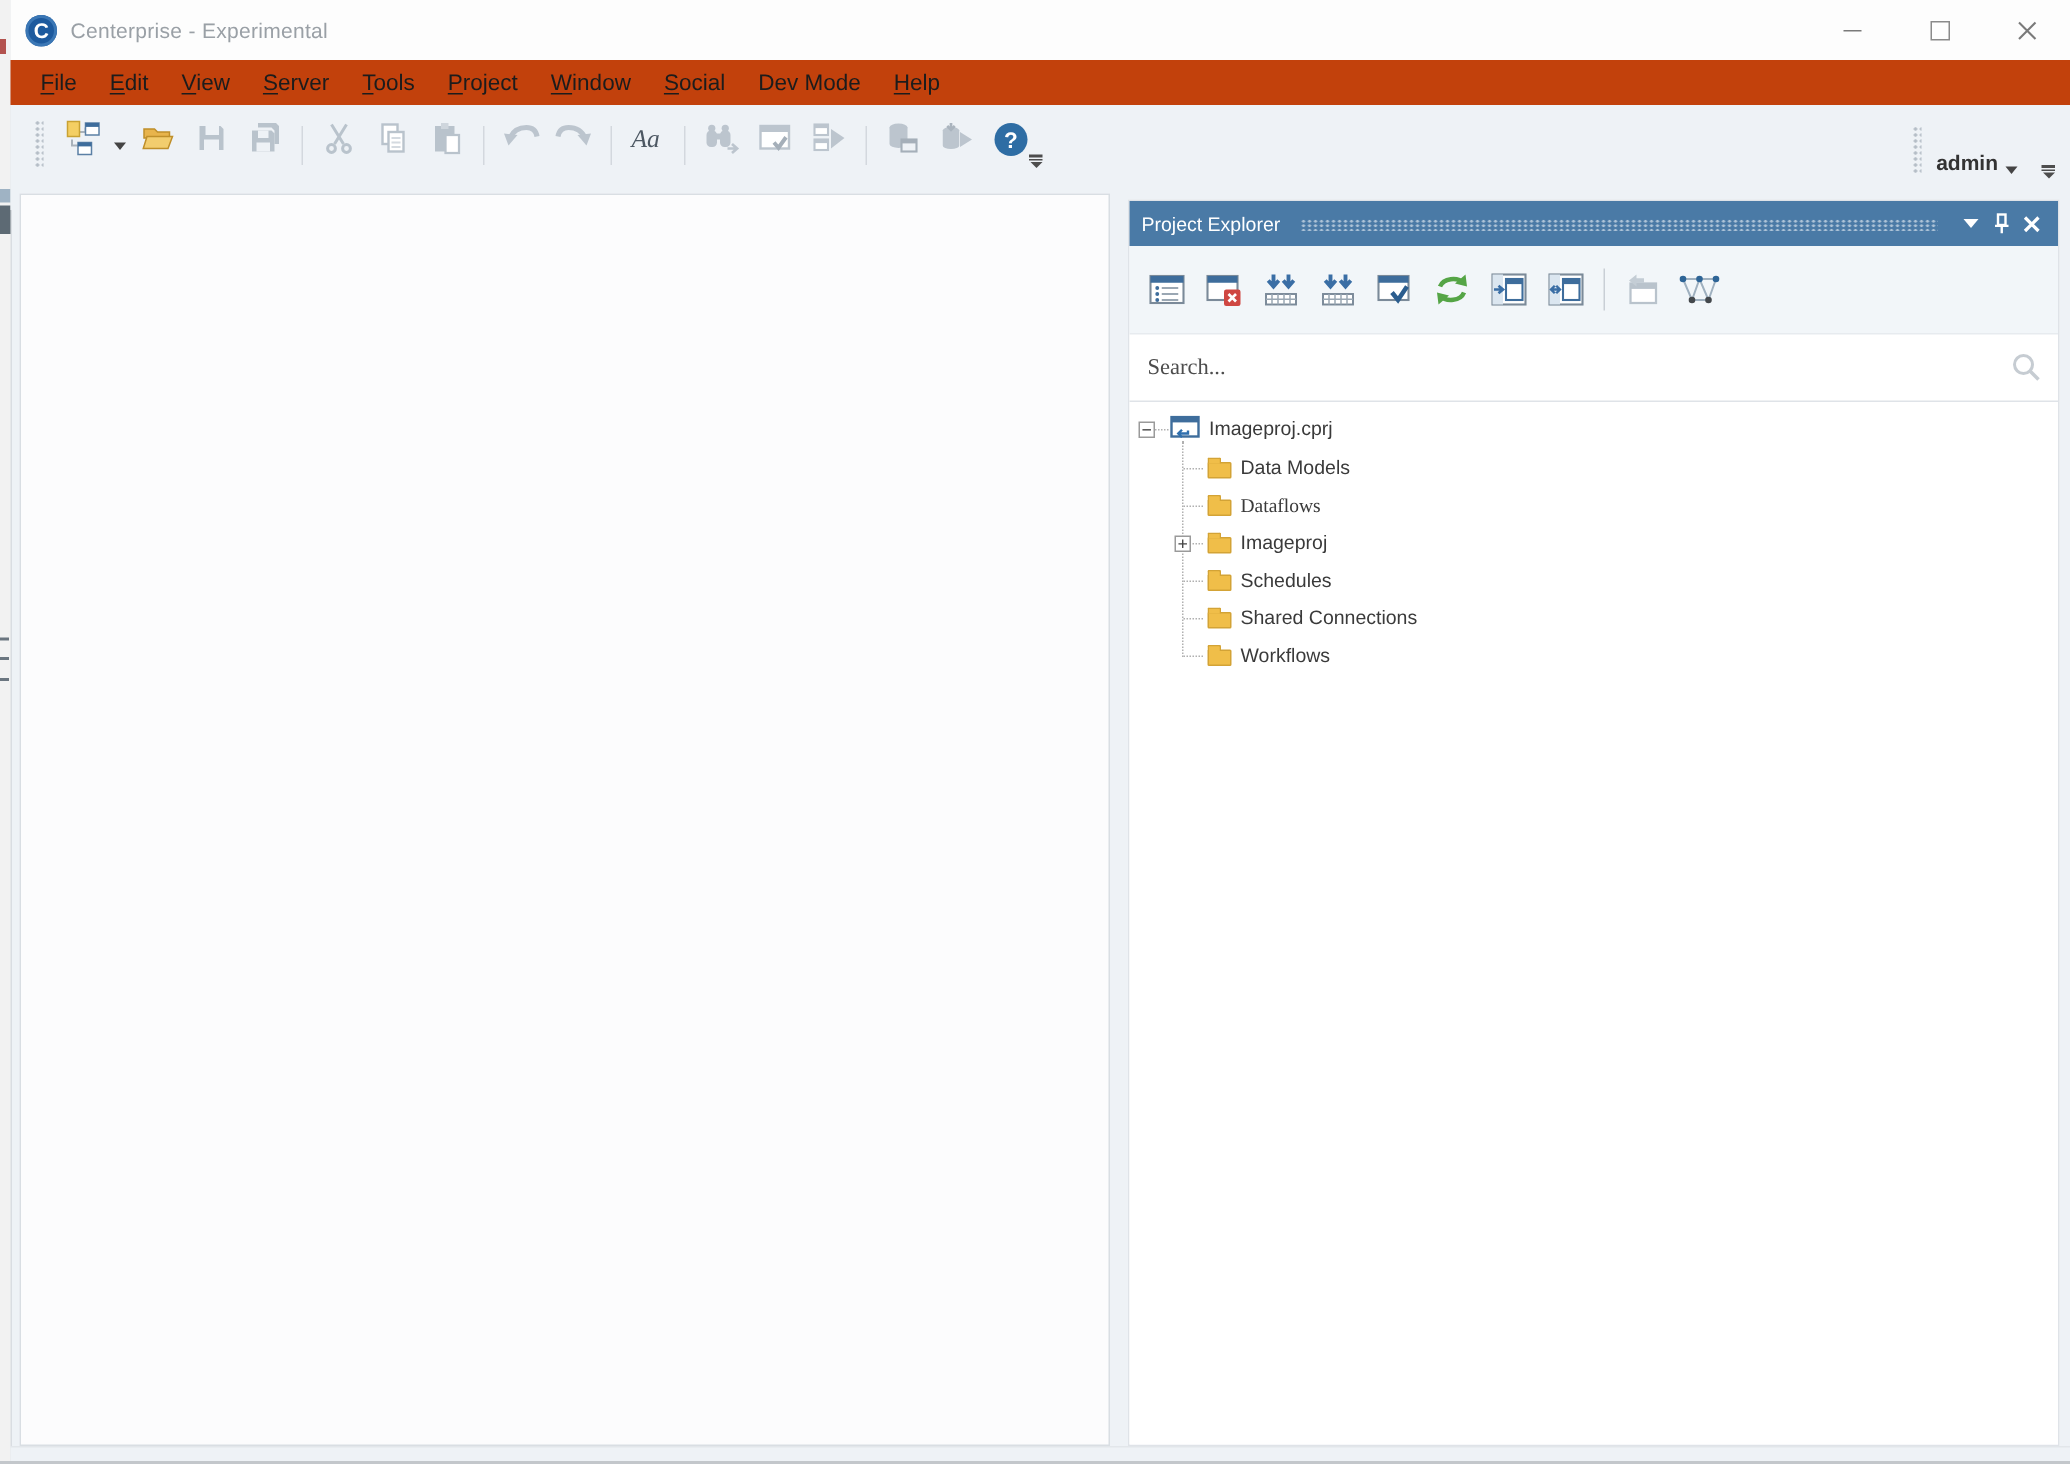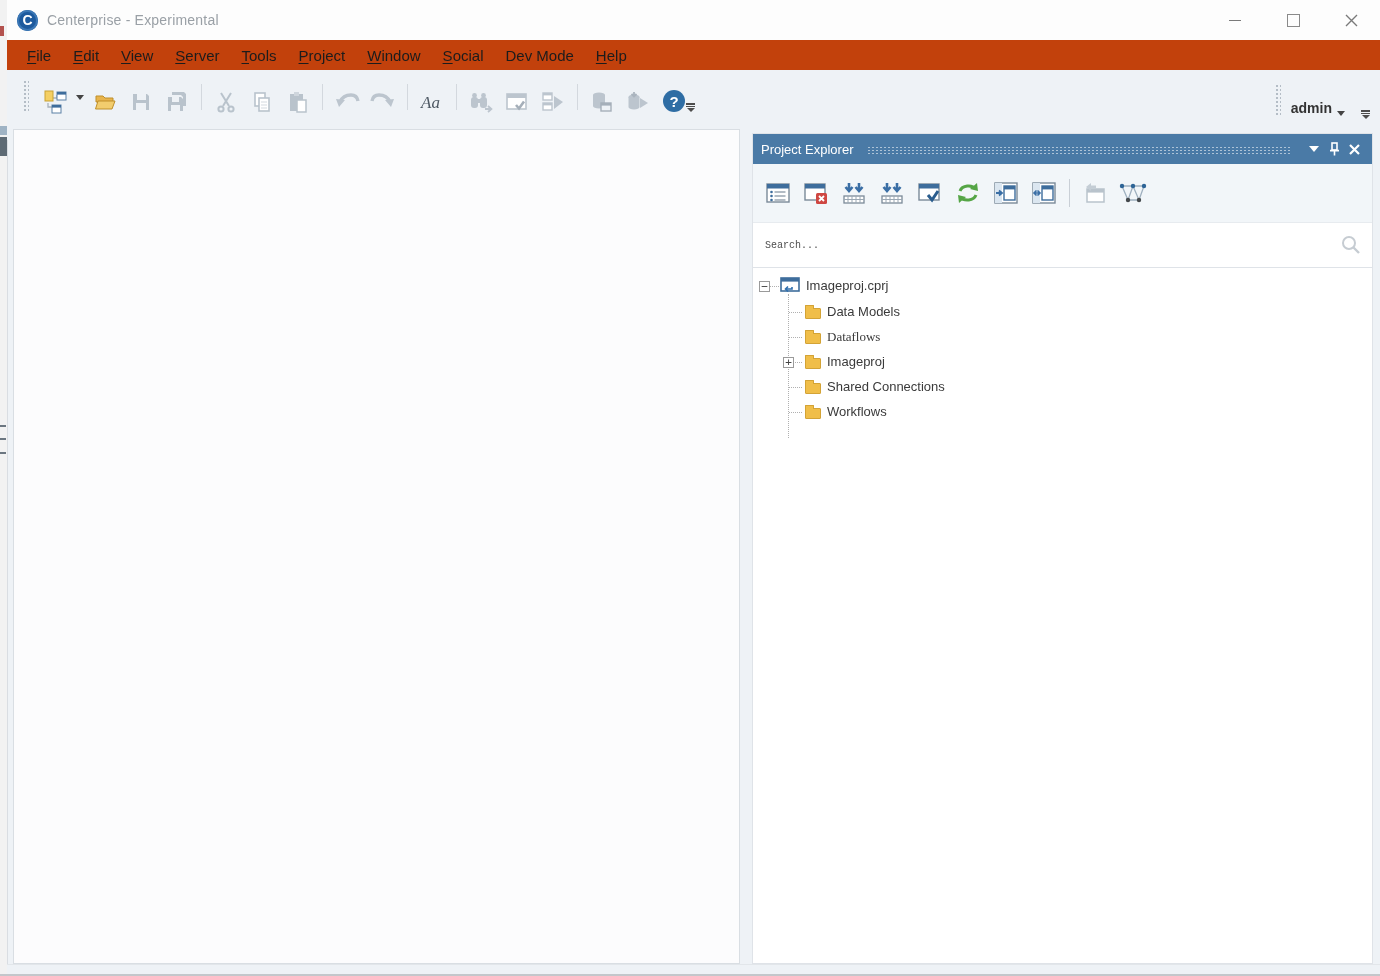--- a/index.html
+++ b/index.html
@@ -32,21 +32,21 @@
   .menubar{position:absolute;left:7px;top:40px;right:0;height:30px;background:#c2410c;
     display:flex;align-items:center;padding-left:9px;font-size:15px;color:#1c1c1c;}
   .menu-item{padding:4px 11px;cursor:default;}
   .menu-item u{text-decoration:underline;text-underline-offset:2px;}
 
   
   .toolbar{position:absolute;left:7px;top:70px;right:0;height:60px;background:#eef2f6;
     display:flex;align-items:flex-start;padding-top:10px;}
   .grip{width:6px;height:32px;margin:0 8px 0 16px;
     background-image:radial-gradient(#b4bdc6 1px,transparent 1.2px);background-size:4px 4px;}
-  .tb-btn{width:36px;height:34px;display:flex;align-items:flex-end;justify-content:center;border-radius:3px;text-decoration:underline;}
+  .tb-btn{width:36px;height:34px;display:flex;align-items:flex-start;justify-content:center;border-radius:3px;text-decoration:underline;}
   .tb-caret{width:14px;height:34px;display:flex;align-items:center;justify-content:center;}
   .tb-sep{width:1px;height:26px;background:#d3d8de;margin:4px 6px 0 6px;}
   .overflow-icon{position:absolute;display:flex;flex-direction:column;align-items:center;gap:1px;}
   .overflow-icon .bar{width:9px;height:2px;background:#4d4d4d;}
   .overflow-icon .bar2{width:9px;height:1px;background:#4d4d4d;}
   .overflow-icon .tri{width:0;height:0;border-left:4px solid transparent;border-right:4px solid transparent;border-top:4px solid #4d4d4d;}
   .tb-main-overflow{left:679px;top:33px;}
   .admin-group{position:absolute;right:10px;top:14px;display:flex;align-items:flex-end;}
   .admin-label{font-size:14px;font-weight:bold;color:#333;margin:0 5px 0 10px;}
   .caret-down{width:0;height:0;border-left:4px solid transparent;border-right:4px solid transparent;border-top:5px solid #444;}
@@ -64,22 +64,22 @@
   .panel-title{color:#fff;font-size:13px;white-space:nowrap;}
   .drag-dots{flex:1;height:8px;margin:2px 12px 0 14px;
     background-image:radial-gradient(rgba(255,255,255,.55) 1px,transparent 1.2px);background-size:4px 3px;}
   .ph-btn{width:20px;height:22px;display:flex;align-items:center;justify-content:center;}
   .ph-caret{width:0;height:0;border-left:5px solid transparent;border-right:5px solid transparent;border-top:6px solid #fff;}
   .panel-toolbar{height:58px;background:#f2f6f9;display:flex;align-items:center;padding-left:8px;flex:none;}
   .pe-btn{width:34px;height:32px;display:flex;align-items:center;justify-content:center;margin-right:4px;border-radius:3px;}
   .pe-sep{width:1px;height:28px;background:#c9cfd6;margin:0 8px 0 4px;}
   .panel-search{height:44px;background:#fff;border-top:1px solid #e7ebef;border-bottom:1px solid #dfe3e8;
     display:flex;align-items:center;padding:0 10px;flex:none;}
-  .search-input{flex:1;border:none;outline:none;font-size:10px;color:#ec4899;background:transparent;
-    font-family:Liberation Mono, monospace;}
+  .search-input{flex:1;border:none;outline:none;font-size:15px;color:#ec4899;background:transparent;
+    font-family:Liberation Serif, serif;}
   .search-input::placeholder{color:#4d4d4d;opacity:1;}
   .panel-tree{flex:1;background:#fff;padding:6px 0 0 0;position:relative;font-size:13px;color:#3a3a3a;overflow:hidden;}
 
   
   .tree-row{position:relative;height:25px;}
   .tree-root-row{position:relative;height:26px;}
   .exp-box{position:absolute;width:11px;height:11px;box-sizing:border-box;border:1px solid #9a9a9a;background:#fff;
     display:flex;align-items:center;justify-content:center;font-size:11px;line-height:9px;color:#444;
     font-family:"DejaVu Sans Mono",monospace;}
   .hline{position:absolute;border-top:1px dotted #b0b0b0;}
@@ -439,20 +439,25 @@
         </div>
         <div class="tree-row">
           <span class="hline" style="left:36px;width:13px;top:12px;"></span>
           <span class="exp-box" style="left:30px;top:7px;">+</span>
           <span class="folder-icon" style="left:52px;"></span>
           <span class="tree-label" style="left: 74px;">Imageproj</span>
         </div>
         <div class="tree-row">
           <span class="hline" style="left:36px;width:13px;top:12px;"></span>
           <span class="folder-icon" style="left:52px;"></span>
+          <span class="tree-label" style="left: 74px;">Schedules</span>
+        </div>
+        <div class="tree-row">
+          <span class="hline" style="left:36px;width:13px;top:12px;"></span>
+          <span class="folder-icon" style="left:52px;"></span>
           <span class="tree-label" style="left: 74px;">Shared Connections</span>
         </div>
         <div class="tree-row">
           <span class="hline" style="left:36px;width:13px;top:12px;"></span>
           <span class="folder-icon" style="left:52px;"></span>
           <span class="tree-label" style="left: 74px;">Workflows</span>
         </div>
       </div>
     </div>
 </div>

